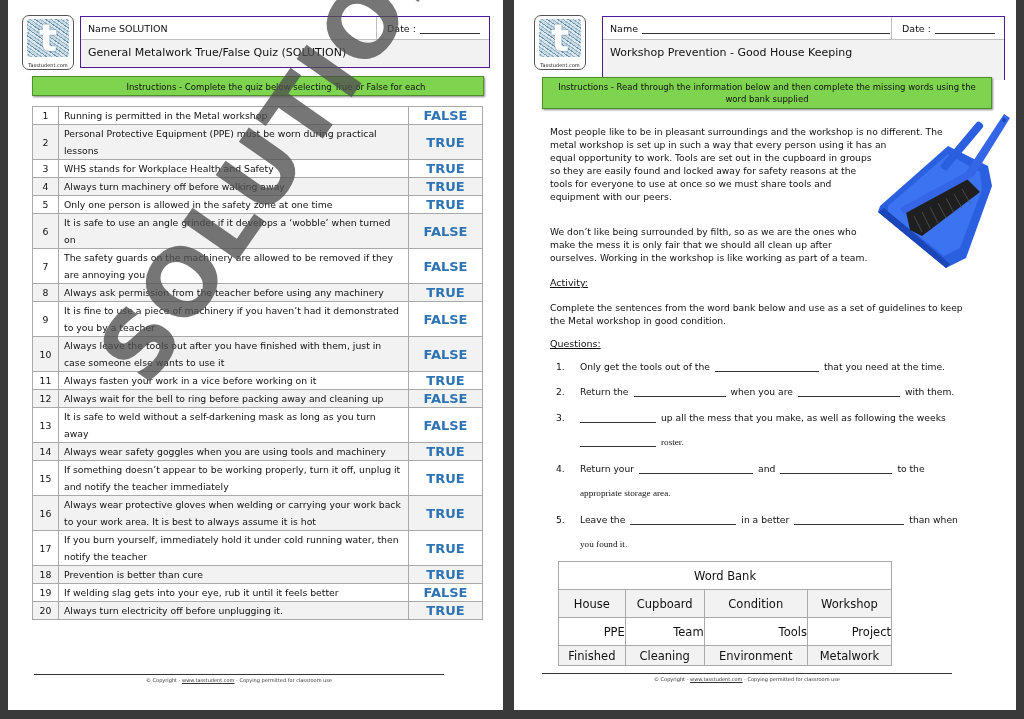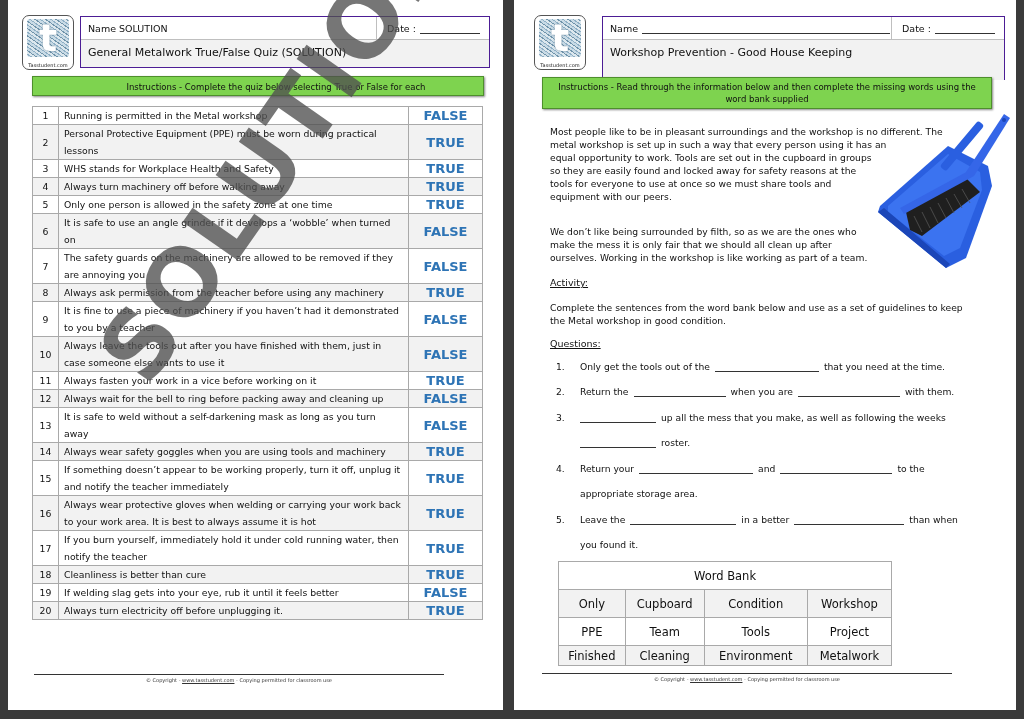--- a/index.html
+++ b/index.html
@@ -43,27 +43,27 @@
   .footer-line { position: absolute; height: 1px; background: #333; }
   .footer { position: absolute; font-size: 5px; color: #333; text-align: center; }
   .footer u { text-decoration: underline; }
 
   
   .para { position: absolute; left: 36px; font-size: 9.2px; line-height: 13px; color: #111; }
   .h-under { position: absolute; left: 36px; font-size: 9.5px; text-decoration: underline; }
   .q { position: absolute; left: 42px; font-size: 9.2px; display: flex; align-items: flex-end; }
   .q .n { width: 24px; }
   .blank { display: inline-block; border-bottom: 1px solid #333; height: 10px; margin: 0 5px; }
-  .q2 { position: absolute; left: 66px; font-size: 9.2px; display:flex; align-items:flex-end; }
+  .q2 { position: absolute; left: 66px; font-size: 9.2px; display:flex; align-items:flex-end;font-family:Liberation Serif, serif; }
 
   table.wb { position: absolute; left: 44px; top: 561px; width: 334px; border-collapse: collapse; }
   table.wb td { border: 1px solid #a9a9a9; text-align: center; font-size: 11.5px; }
   table.wb tr.title td { height: 28px; font-size: 11.5px; }
   table.wb tr.r1 td { height: 28px; background: #f2f2f2; }
-  table.wb tr.r2 td { height: 28px; }
+  table.wb tr.r2 td { height: 28px; text-align: right; }
   table.wb tr.r3 td { height: 20px; background: #f2f2f2; }
 
   .dustpan { position: absolute; left: 356px; top: 108px; width: 146px; height: 162px; }
 </style>
 </head>
 <body>
 
 <div class="page" id="page-left">
   <div class="logo" style="left:14px;">
     <div class="pattern"></div>
@@ -164,21 +164,21 @@
           <td class="stmt">Always wear protective gloves when welding or carrying your work back to your work area. It is best to always assume it is hot</td>
           <td class="ans">TRUE</td>
         </tr>
       <tr>
           <td class="num">17</td>
           <td class="stmt">If you burn yourself, immediately hold it under cold running water, then notify the teacher</td>
           <td class="ans">TRUE</td>
         </tr>
       <tr>
           <td class="num">18</td>
-          <td class="stmt">Cleanliness is better than cure</td>
+          <td class="stmt">Prevention is better than cure</td>
           <td class="ans">TRUE</td>
         </tr>
       <tr>
           <td class="num">19</td>
           <td class="stmt">If welding slag gets into your eye, rub it until it feels better</td>
           <td class="ans">FALSE</td>
         </tr>
       <tr>
           <td class="num">20</td>
           <td class="stmt">Always turn electricity off before unplugging it.</td>
@@ -302,21 +302,21 @@
     <span>than when</span>
   </div>
   <div class="q2" style="top:539px;">you found it.</div>
 
   <table class="wb">
     <tbody>
         <tr class="title">
           <td colspan="4">Word Bank</td>
         </tr>
     <tr class="r1">
-      <td>Only</td>
+      <td>House</td>
       <td>Cupboard</td>
       <td>Condition</td>
       <td>Workshop</td>
     </tr>
     <tr class="r2">
       <td>PPE</td>
       <td>Team</td>
       <td>Tools</td>
       <td>Project</td>
     </tr>

